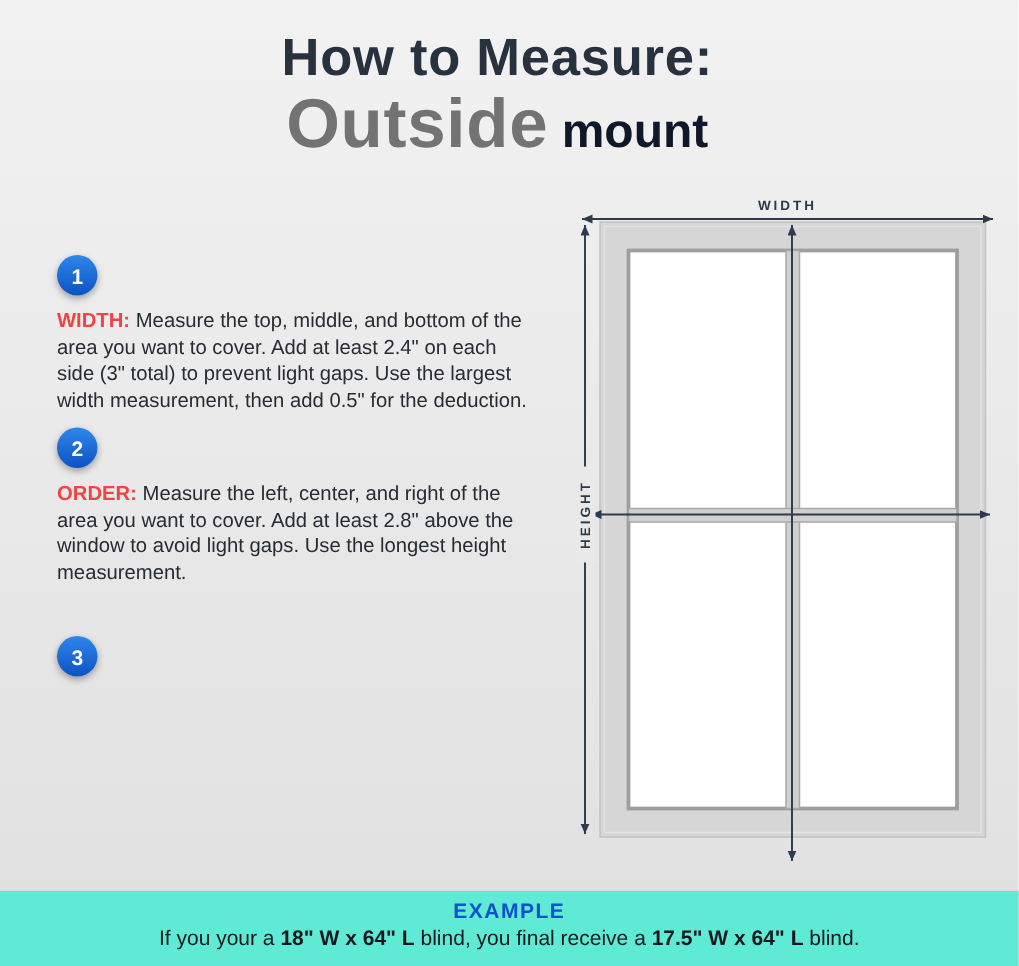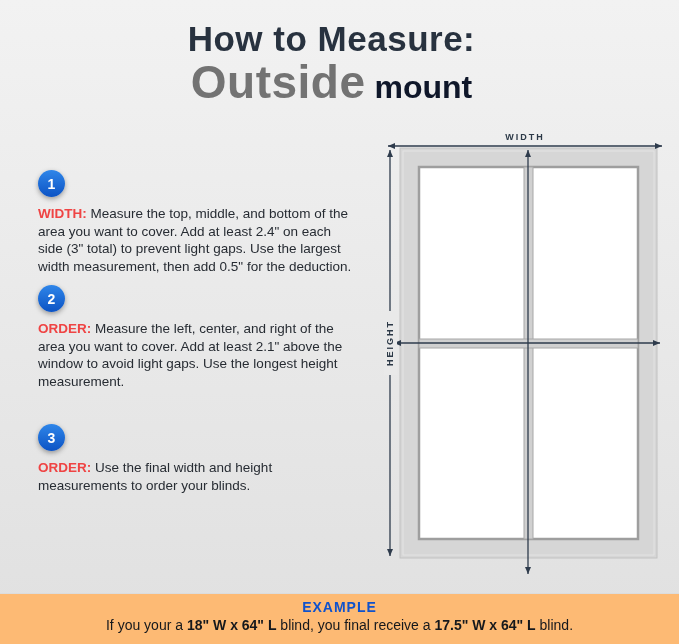--- a/index.html
+++ b/index.html
@@ -27,21 +27,21 @@
     display:flex;align-items:center;justify-content:center;
     box-shadow:0 2px 5px rgba(0,0,0,.35);
   }
   .step p{margin:8px 0 0 0;font-size:13.5px;line-height:1.3;color:#272c33;}
   .step p b{color:#ef4444;}
   
   .diagram{position:absolute;left:372px;top:128px;width:302px;height:460px;}
   .svg-label{font-family:"Liberation Sans",sans-serif;font-size:9px;font-weight:bold;letter-spacing:2px;fill:#2c3947;}
   
   .footer{
-    position:absolute;left:0;right:0;bottom:0;height:50px;background:#fdba74;
+    position:absolute;left:0;right:0;bottom:0;height:50px;background:#5eead4;
     text-align:center;padding-top:5px;box-sizing:border-box;
     box-shadow:0 -1px 0 #dcdcdc;
   }
   .example-label{color:#0f52cc;font-weight:bold;font-size:14px;letter-spacing:1px;}
   .example-line{font-size:14px;color:#15181c;margin-top:2px;}
 </style>
 </head>
 <body>
 
 <div class="header">
@@ -49,25 +49,24 @@
   <div class="h-line2"><span class="h-accent">Outside</span><span class="h-rest"> mount</span></div>
 </div>
 
 <div class="steps">
   <div class="step step1">
     <div class="badge">1</div>
     <p><b>WIDTH:</b> <span>Measure the top, middle, and bottom of the area you want to cover. Add at least 2.4" on each side (3" total) to prevent light gaps. Use the largest width measurement, then add 0.5" for the deduction.</span></p>
   </div>
   <div class="step step2">
     <div class="badge">2</div>
-    <p><b>ORDER:</b> <span>Measure the left, center, and right of the area you want to cover. Add at least 2.1" above the window to avoid light gaps. Use the longest height measurement.</span></p>
+    <p><b>ORDER:</b> <span>Measure the left, center, and right of the area you want to cover. Add at least 2.8" above the window to avoid light gaps. Use the longest height measurement.</span></p>
   </div>
   <div class="step step3">
     <div class="badge">3</div>
-    <p><b>ORDER:</b> <span>Use the final width and height measurements to order your blinds.</span></p>
   </div>
 </div>
 
 <svg class="diagram" viewBox="0 0 302 460" xmlns="http://www.w3.org/2000/svg">
   <defs>
     <marker id="ah" markerWidth="9" markerHeight="8" refX="7" refY="3" orient="auto-start-reverse" markerUnits="userSpaceOnUse">
       <path d="M0,0 L7,3 L0,6 Z" fill="#2e3b4c"></path>
     </marker>
   </defs>
 

